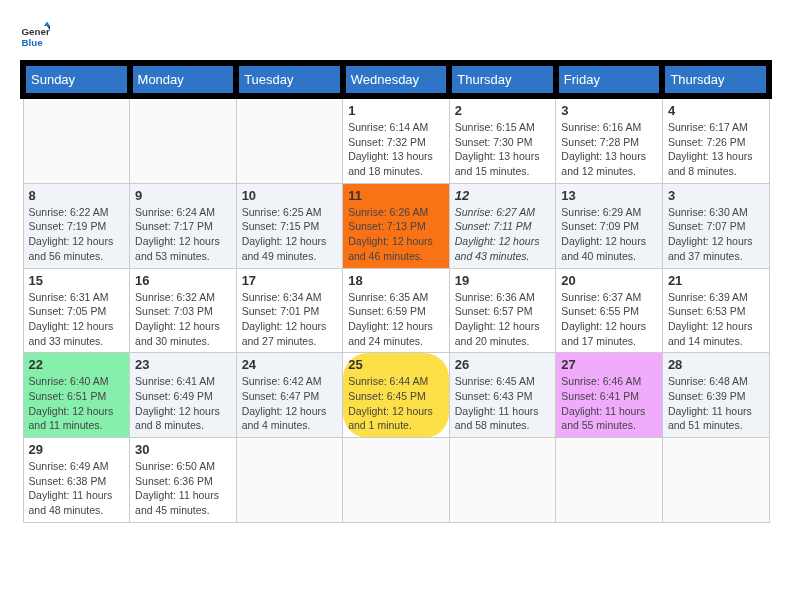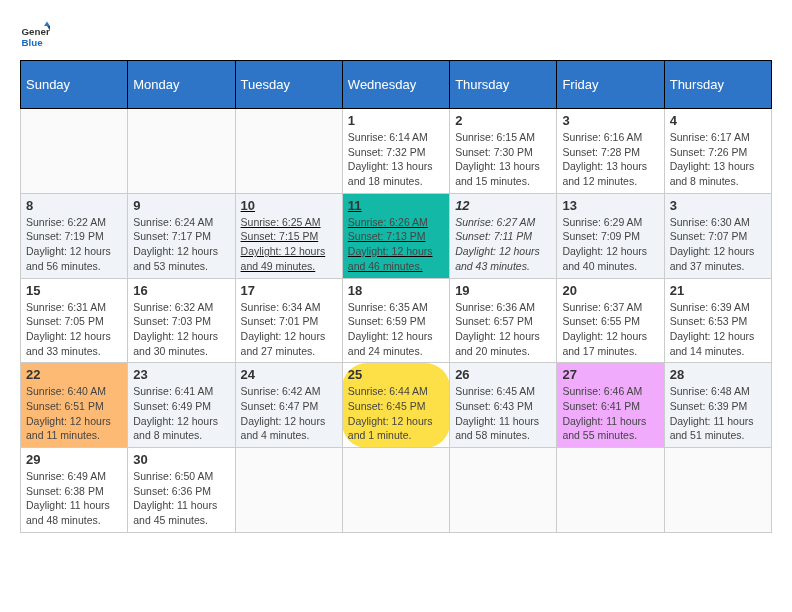--- a/index.html
+++ b/index.html
@@ -40,25 +40,25 @@
       color: #555;
     }
     .calendar {
       width: 100%;
       border-collapse: collapse;
       font-size: 11px;
     }
     .calendar th {
       background: #2e75c8;
       color: #fff;
-      padding: 16px 5px;
+      padding: 6px 5px;
       text-align: left;
       font-size: 13px;
       font-weight: normal;
-      border: 1px solid #000000;
+      border: 6px solid #000000;
     }
     .calendar td {
       vertical-align: top;
       border: 1px solid #ccc;
       padding: 4px 5px;
       width: calc(100%/7);
       min-height: 80px;
       height: 80px;
       background: #fff;
     }
@@ -159,29 +159,29 @@
         </div>
       </td>
         <td style="background: rgb(240, 244, 248);">
         <span class="day-number">9</span>
         <div class="day-info">
           Sunrise: 6:24 AM<br>
           Sunset: 7:17 PM<br>
           Daylight: 12 hours and 53 minutes.
         </div>
       </td>
-        <td style="background: rgb(240, 244, 248); text-decoration: underline;">
+        <td style="background: rgb(240, 244, 248);">
         <span class="day-number">10</span>
         <div class="day-info">
           Sunrise: 6:25 AM<br>
           Sunset: 7:15 PM<br>
           Daylight: 12 hours and 49 minutes.
         </div>
       </td>
-        <td style="background: #14b8a6; text-decoration: underline;">
+        <td style="background: #f97316;">
         <span class="day-number">11</span>
         <div class="day-info">
           Sunrise: 6:26 AM<br>
           Sunset: 7:13 PM<br>
           Daylight: 12 hours and 46 minutes.
         </div>
       </td>
         <td style="background: rgb(240, 244, 248); font-style: italic;">
         <span class="day-number">12</span>
         <div class="day-info">
@@ -259,21 +259,21 @@
         <td>
         <span class="day-number">21</span>
         <div class="day-info">
           Sunrise: 6:39 AM<br>
           Sunset: 6:53 PM<br>
           Daylight: 12 hours and 14 minutes.
         </div>
       </td>
       </tr>
       <tr style="background: rgb(240, 240, 240);">
-        <td style="background: #fdba74;">
+        <td style="background: #86efac;">
         <span class="day-number">22</span>
         <div class="day-info">
           Sunrise: 6:40 AM<br>
           Sunset: 6:51 PM<br>
           Daylight: 12 hours and 11 minutes.
         </div>
       </td>
         <td style="background: rgb(240, 244, 248);">
         <span class="day-number">23</span>
         <div class="day-info">

